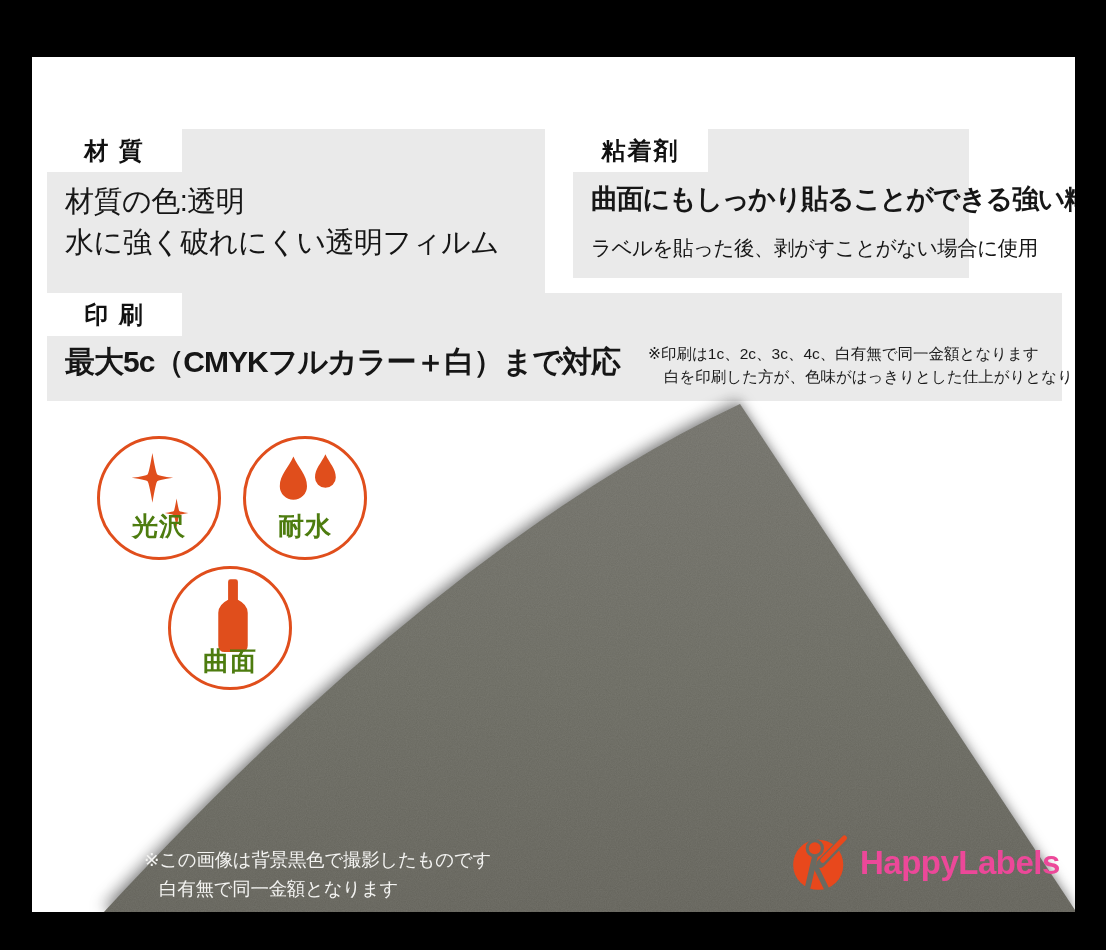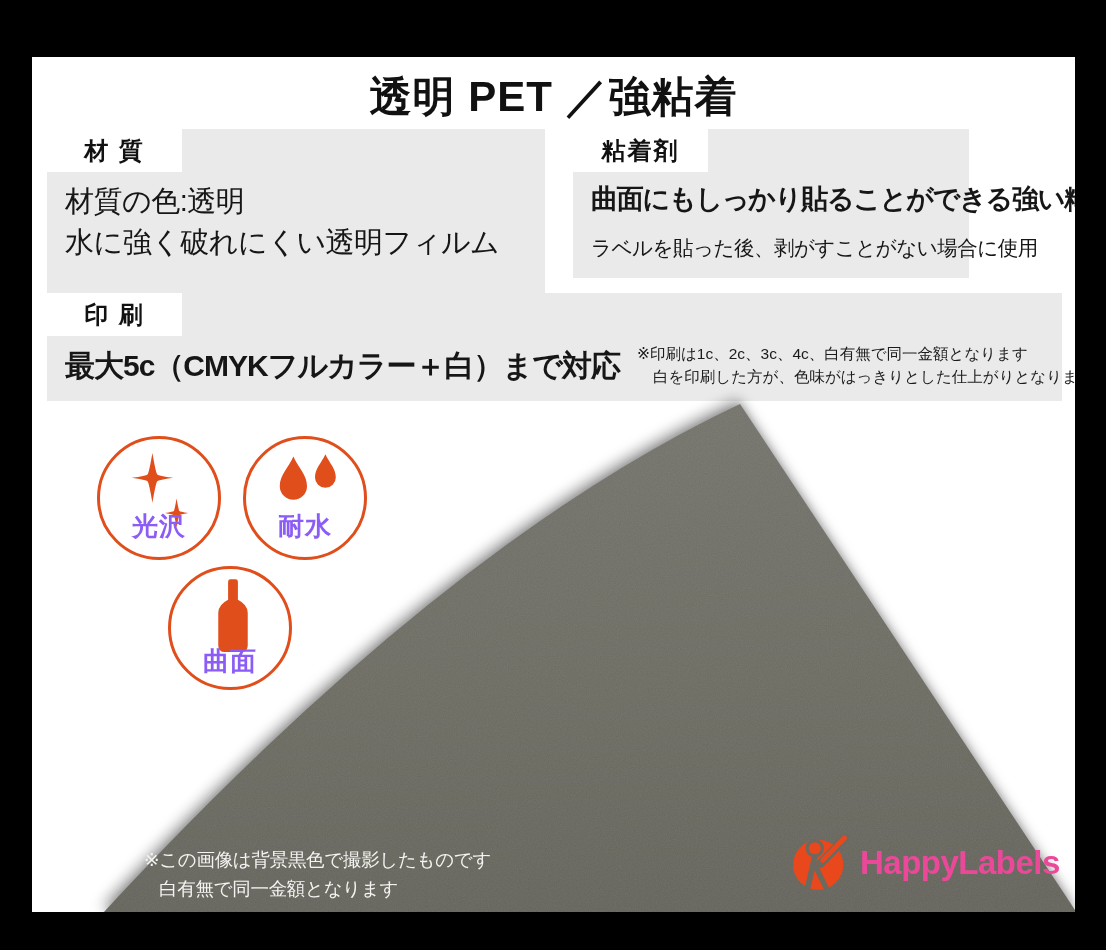--- a/index.html
+++ b/index.html
@@ -21,56 +21,55 @@
   .label-box { position:absolute; left:0; top:0; width:135px; height:43px;
                background:#fff; display:flex; align-items:center; justify-content:center;
                font-size:24px; font-weight:700; color:#111; letter-spacing:2px; }
 
   .panel-body { position:absolute; left:18px; top:52px; color:#161616; }
   .material-line { font-size:29px; line-height:1.42; letter-spacing:-0.5px; }
   .adhesive-main { font-size:27px; font-weight:700; letter-spacing:-1.2px; white-space:nowrap; }
   .adhesive-sub  { font-size:20.5px; margin-top:17px; letter-spacing:-0.5px; white-space:nowrap; }
 
   .printing-row { position:absolute; left:18px; bottom:10px; display:flex;
-                  align-items:center; gap:17px; }
+                  align-items:flex-start; gap:28px; }
   .printing-main { font-size:30px; font-weight:700; letter-spacing:-1px;
                    white-space:nowrap; color:#161616; }
   .printing-note { font-size:15.5px; line-height:1.5; color:#1b1b1b;
                    padding-bottom:3px; white-space:nowrap; }
   .printing-note .indent { padding-left:16px; }
 
   .feature { position:absolute; width:124px; height:124px; border:3px solid #e04e1c;
              border-radius:50%; background:#fff; }
   .feature-gloss { left:65px;  top:379px; }
   .feature-water { left:211px; top:379px; }
   .feature-curve { left:136px; top:509px; }
   .feature svg { position:absolute; }
   .feature-label { position:absolute; left:0; width:100%; text-align:center;
-                   color:#8b5cf6; font-size:26px; font-weight:700; letter-spacing:1px; }
+                   color:#4d7c0f; font-size:26px; font-weight:700; letter-spacing:1px; }
 
   .sheet-svg { position:absolute; left:0; top:0; width:1043px; height:855px;
                pointer-events:none; }
   .sheet-shape { filter:drop-shadow(-3px -5px 7px rgba(0,0,0,0.33))
                         drop-shadow(0px -2px 3px rgba(0,0,0,0.18)); }
 
   .photo-note { position:absolute; left:112px; top:789px; color:#f4f4f2;
                 font-size:18.5px; line-height:1.55; letter-spacing:-0.3px; }
   .photo-note .indent { padding-left:15px; }
 
   .brand { position:absolute; left:760px; top:777px; display:flex;
            align-items:center; gap:11px; }
   .brand-name { color:#ec4899; font-size:33px; font-weight:700; letter-spacing:-0.5px; }
 </style>
 </head>
 <body>
 
 <div class="stage">
   <div class="card">
 
-    <div class="title">透明 PET ／強粘着</div>
 
     <div class="panel panel-material">
       <div class="label-box">材 質</div>
       <div class="panel-body">
         <div class="material-line">材質の色:透明</div>
         <div class="material-line">水に強く破れにくい透明フィルム</div>
       </div>
     </div>
 
     <div class="panel panel-adhesive">

